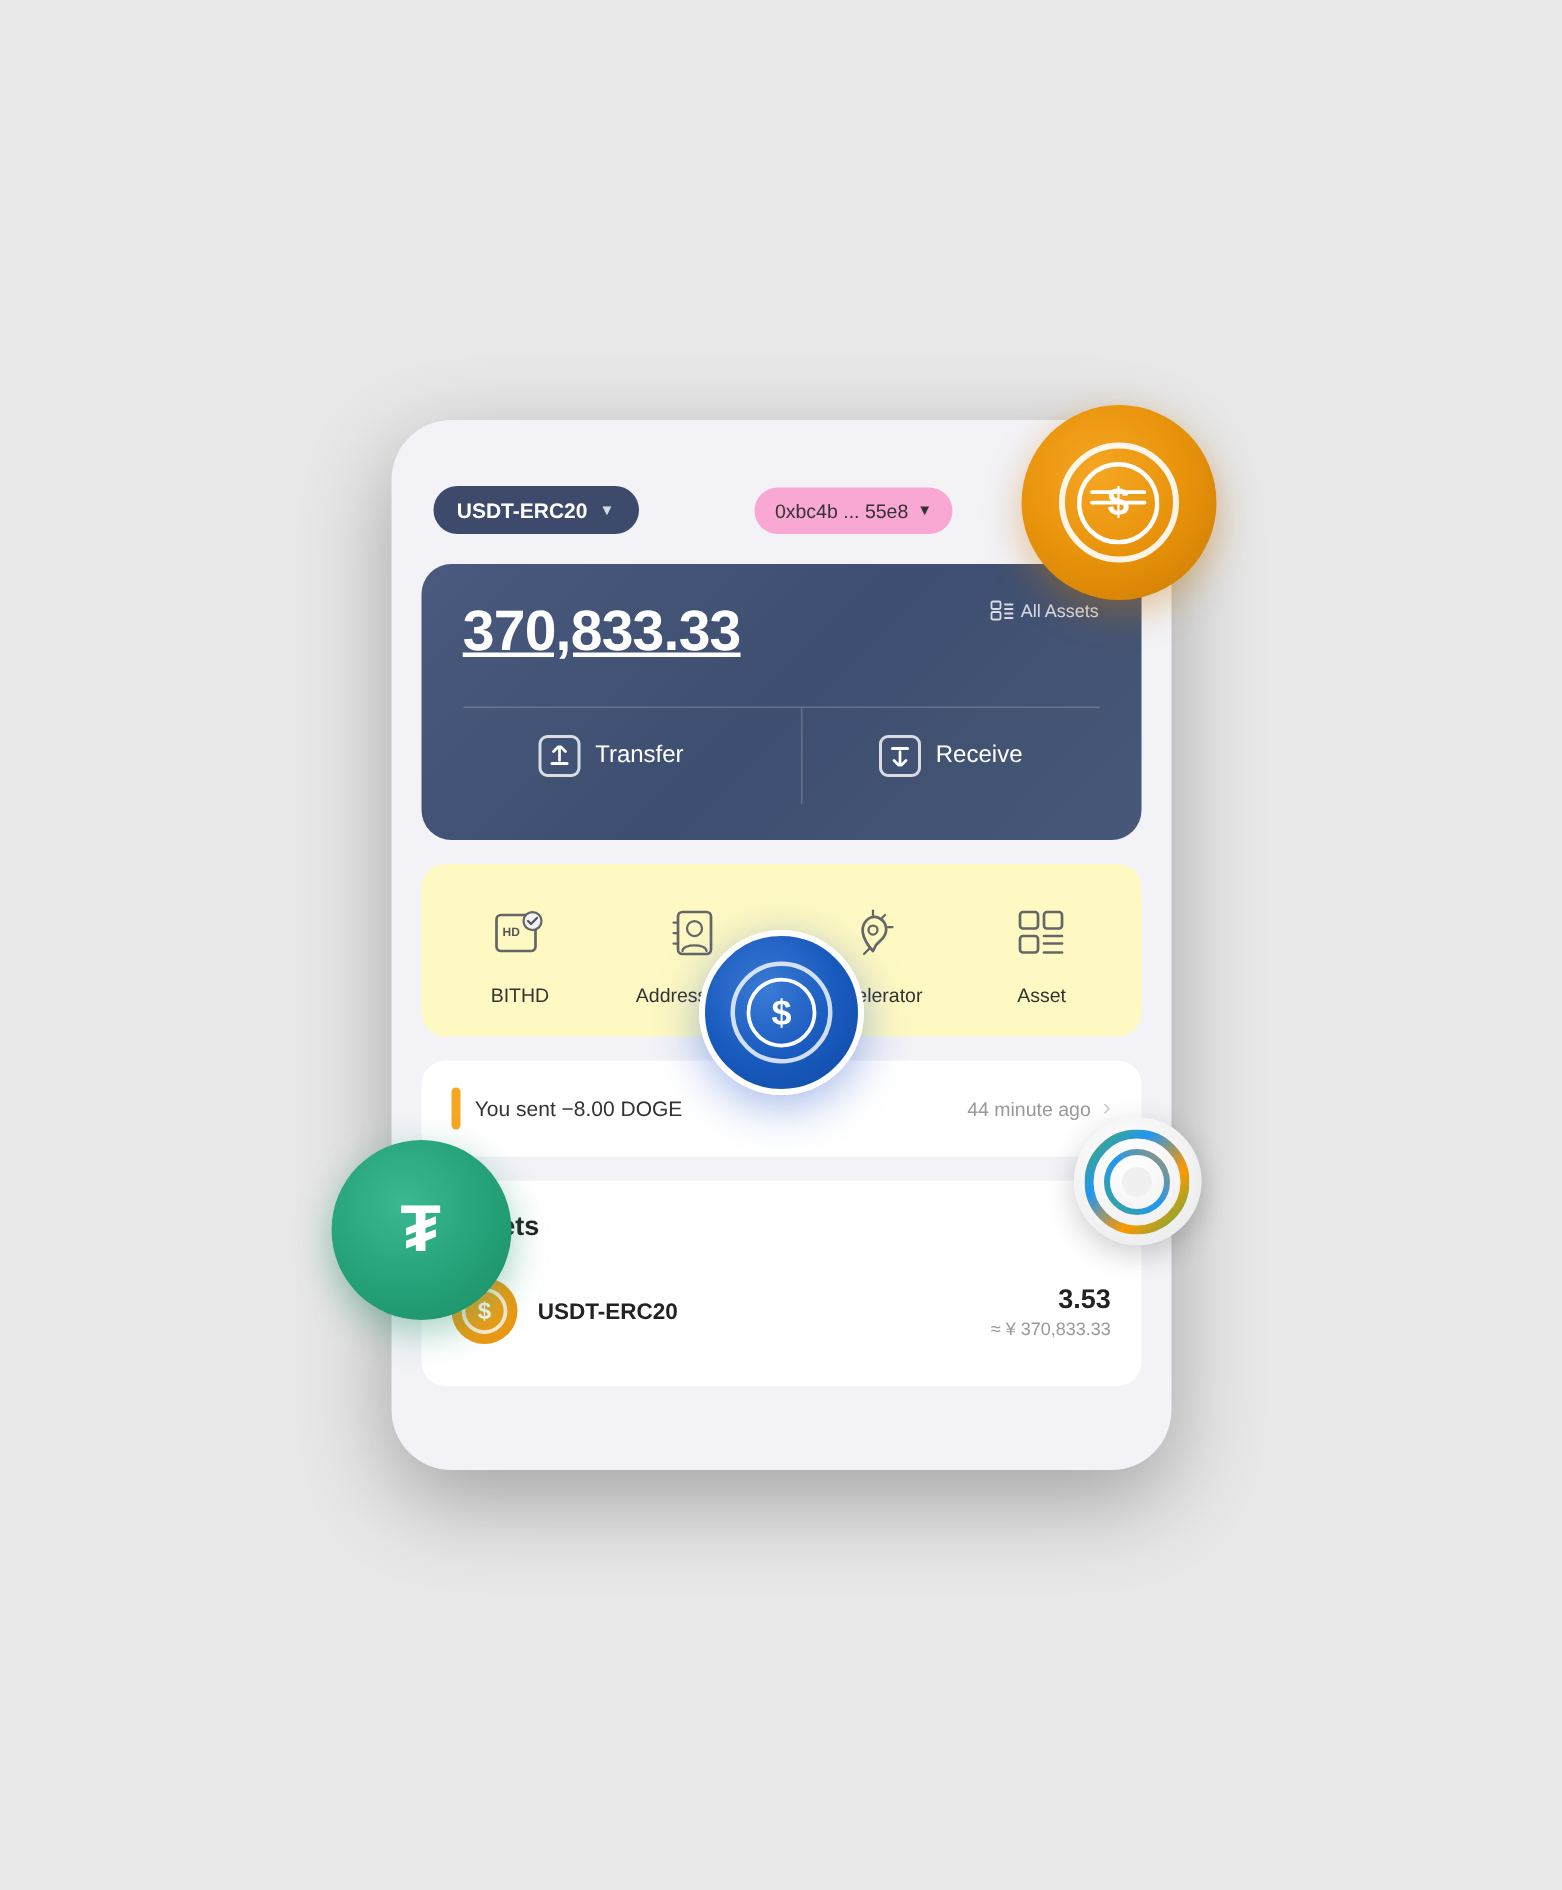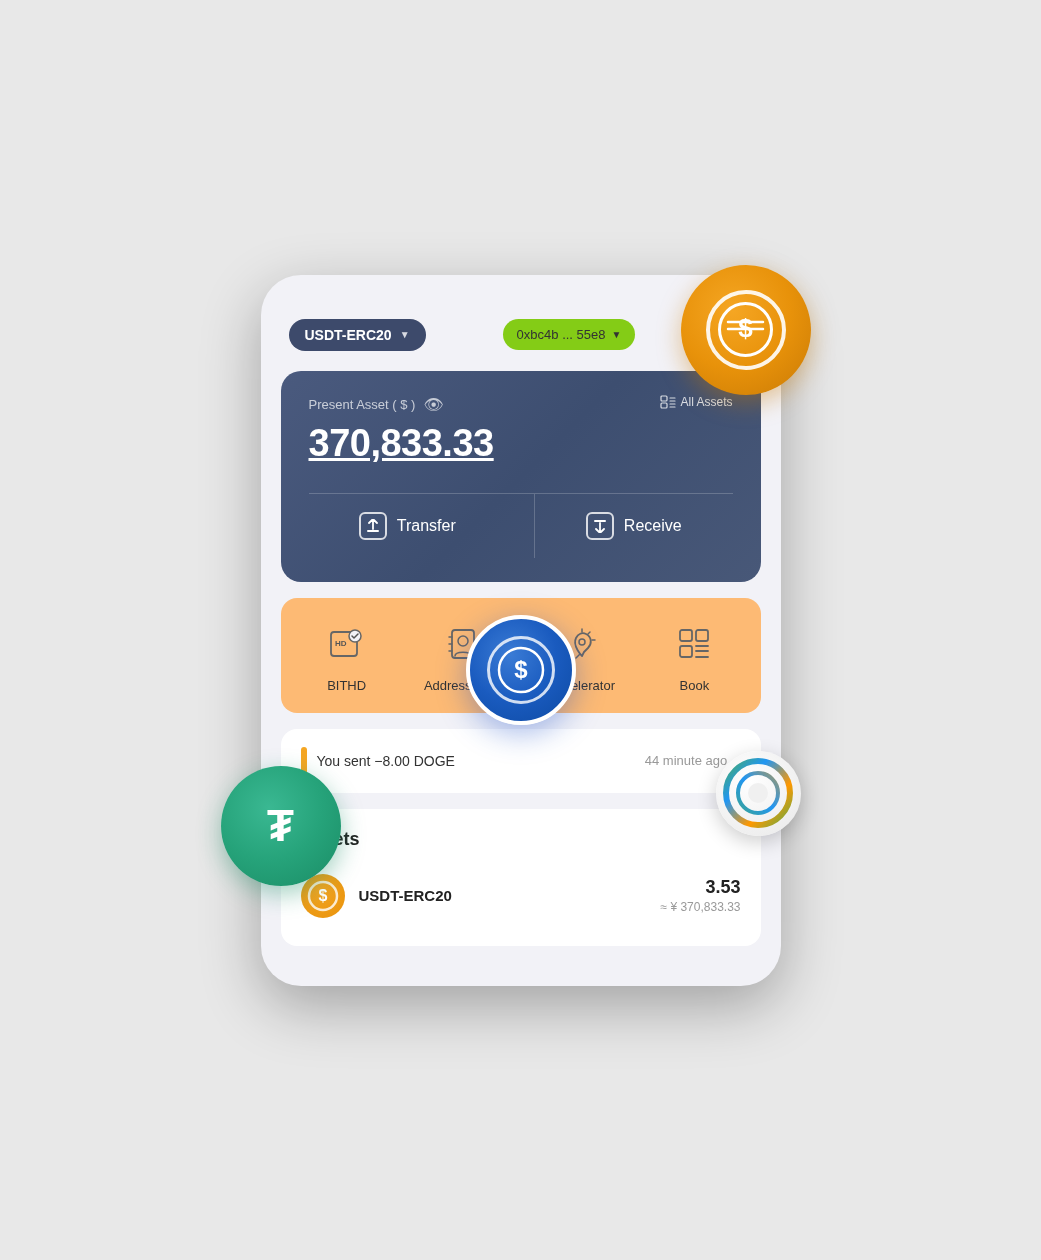--- a/index.html
+++ b/index.html
@@ -39,21 +39,21 @@
       gap: 8px;
       font-size: 14px;
       font-weight: 600;
       cursor: pointer;
     }
     .token-selector .chevron {
       font-size: 10px;
       opacity: 0.8;
     }
     .address-selector {
-      background: #84cc16;
+      background: #f9a8d4;
       color: #333;
       border-radius: 20px;
       padding: 8px 14px;
       display: flex;
       align-items: center;
       gap: 6px;
       font-size: 13px;
       cursor: pointer;
     }
     .menu-btn {
@@ -159,21 +159,21 @@
       height: 80px;
       border: 4px solid rgba(255,255,255,0.9);
       border-radius: 50%;
       display: flex;
       align-items: center;
       justify-content: center;
       position: relative;
     }
     
     .quick-actions {
-      background: #fdba74;
+      background: #fef9c3;
       border-radius: 16px;
       padding: 20px 10px;
       margin-bottom: 16px;
       display: flex;
       justify-content: space-around;
     }
     .quick-action-item {
       display: flex;
       flex-direction: column;
       align-items: center;
@@ -404,24 +404,20 @@
       <svg width="22" height="22" viewBox="0 0 22 22" fill="none">
         <circle cx="11" cy="11" r="10" stroke="#888" stroke-width="1.5"></circle>
         <circle cx="7" cy="11" r="1.5" fill="#888"></circle>
         <circle cx="11" cy="11" r="1.5" fill="#888"></circle>
         <circle cx="15" cy="11" r="1.5" fill="#888"></circle>
       </svg>
     </div>
   </div>
 
   <div class="asset-card">
-    <div class="asset-label">
-      <span>Present Asset ( $ )</span>
-      <span class="eye-icon">👁</span>
-    </div>
     <div class="all-assets-btn">
       <svg width="16" height="14" viewBox="0 0 16 14" fill="none">
         <rect x="1" y="1" width="6" height="5" rx="1" stroke="rgba(255,255,255,0.8)" stroke-width="1.2"></rect>
         <rect x="1" y="8" width="6" height="5" rx="1" stroke="rgba(255,255,255,0.8)" stroke-width="1.2"></rect>
         <line x1="10" y1="3" x2="15" y2="3" stroke="rgba(255,255,255,0.8)" stroke-width="1.2" stroke-linecap="round"></line>
         <line x1="10" y1="6" x2="15" y2="6" stroke="rgba(255,255,255,0.8)" stroke-width="1.2" stroke-linecap="round"></line>
         <line x1="10" y1="9" x2="15" y2="9" stroke="rgba(255,255,255,0.8)" stroke-width="1.2" stroke-linecap="round"></line>
         <line x1="10" y1="12" x2="15" y2="12" stroke="rgba(255,255,255,0.8)" stroke-width="1.2" stroke-linecap="round"></line>
       </svg>
       <span>All Assets</span>
@@ -489,21 +485,21 @@
       <div class="quick-action-icon">
         <svg width="40" height="40" viewBox="0 0 40 40" fill="none">
           <rect x="6" y="6" width="12" height="11" rx="2" stroke="#666" stroke-width="1.8"></rect>
           <rect x="22" y="6" width="12" height="11" rx="2" stroke="#666" stroke-width="1.8"></rect>
           <rect x="6" y="22" width="12" height="11" rx="2" stroke="#666" stroke-width="1.8"></rect>
           <line x1="22" y1="27" x2="34" y2="27" stroke="#666" stroke-width="1.8" stroke-linecap="round"></line>
           <line x1="22" y1="22" x2="34" y2="22" stroke="#666" stroke-width="1.8" stroke-linecap="round"></line>
           <line x1="22" y1="33" x2="34" y2="33" stroke="#666" stroke-width="1.8" stroke-linecap="round"></line>
         </svg>
       </div>
-      <span class="quick-action-label">Book</span>
+      <span class="quick-action-label">Asset</span>
     </div>
   </div>
 
   <div class="transaction-row">
     <div class="tx-left">
       <div class="tx-dot"></div>
       <span class="tx-text">You sent −8.00 DOGE</span>
     </div>
     <div class="tx-right">
       <span>44 minute ago</span>

